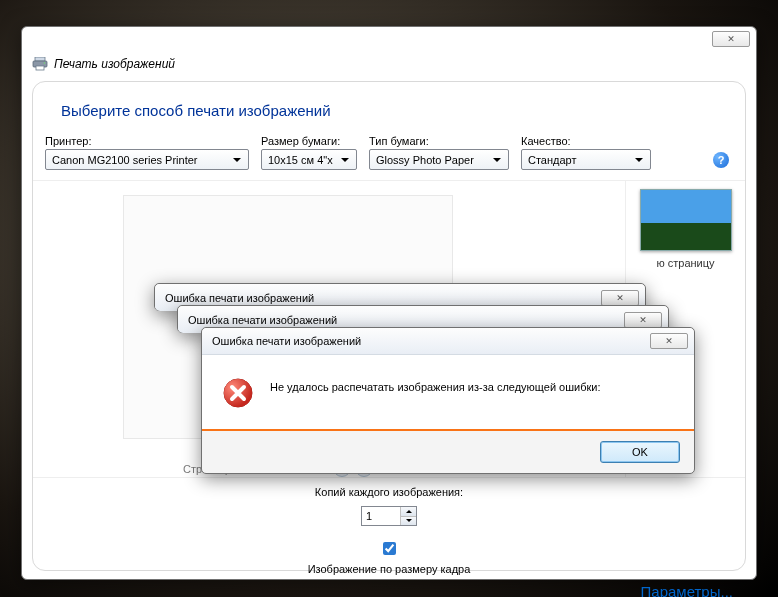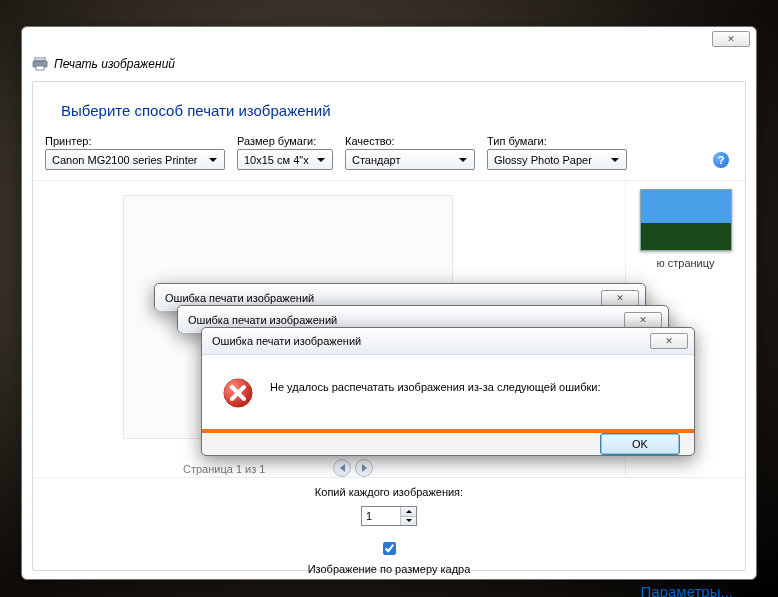--- a/index.html
+++ b/index.html
@@ -20,21 +20,21 @@
   background: linear-gradient(#fdfdfd, #e8e8e8); display: flex; align-items: center; justify-content: center;
   font-size: 9px; color: #555;
 }
 .outer-content { padding: 2px 10px 10px 10px; }
 .app-title-row { display: flex; align-items: center; gap: 6px; padding: 4px 0 10px 0; }
 .printer-icon { width: 16px; height: 14px; }
 .printer-icon svg { display: block; }
 .app-title { font-size: 12px; color: #000; font-style: italic; }
 
 .inner-panel {
-  border: 1px solid #d9d9d9; border-radius: 2px; background: #fff;
+  border: 1px solid #d9d9d9; border-radius: 13px; background: #fff;
   width: 714px; height: 490px; position: relative;
 }
 .heading-row { padding: 20px 0 16px 28px; }
 .heading { font-size: 15px; color: #003399; }
 
 .opts-row {
   display: flex; align-items: flex-end; gap: 12px; padding: 0 12px 10px 12px;
   border-bottom: 1px solid #eee;
 }
 .opt-col { display: flex; flex-direction: column; gap: 2px; }
@@ -135,22 +135,22 @@
   width: 38px; height: 16px; border: 1px solid #9a9a9a; border-radius: 2px;
   background: linear-gradient(#fdfdfd,#e8e8e8); display: flex; align-items: center; justify-content: center;
   font-size: 9px; color: #555;
 }
 .err-body {
   background: #fff; padding: 22px 20px 20px 20px; display: flex; gap: 16px; align-items: flex-start;
 }
 .err-icon { width: 32px; height: 32px; flex-shrink: 0; }
 .err-msg { font-size: 11px; color: #000; padding-top: 4px; }
 .err-foot {
-  padding: 0 14px; display: flex; justify-content: flex-end;
-  border-top: 4px solid #f97316;
+  padding: 10px 14px; display: flex; justify-content: flex-end;
+  border-top: 2px solid #f97316;
 }
 .d1 { left: 154px; top: 283px; width: 492px; height: 28px; }
 .d2 { left: 177px; top: 305px; width: 492px; height: 28px; }
 .d3 { left: 201px; top: 327px; width: 494px; }
 .d1 .err-title, .d2 .err-title { border-radius: 5px; border-bottom: none; }
 </style>
 </head>
 <body>
 
 <div class="outer-window">
@@ -171,43 +171,43 @@
     </div>
 
     <div class="inner-panel">
       <div class="heading-row">
         <div class="heading">Выберите способ печати изображений</div>
       </div>
 
       <div class="opts-row">
         <div class="opt-col">
           <span class="opt-label">Принтер:</span>
-          <div class="combo" style="width:180px">
+          <div class="combo" style="width:204px">
             <span>Canon MG2100 series Printer</span>
             <span class="arrow"></span>
           </div>
         </div>
         <div class="opt-col">
           <span class="opt-label">Размер бумаги:</span>
           <div class="combo" style="width:96px">
             <span>10x15 см 4"x</span>
             <span class="arrow"></span>
           </div>
         </div>
         <div class="opt-col">
+          <span class="opt-label">Тип бумаги:</span>
+          <div class="combo" style="width:140px">
+            <span>Glossy Photo Paper</span>
+            <span class="arrow"></span>
+          </div>
+        </div>
+        <div class="opt-col">
           <span class="opt-label">Качество:</span>
           <div class="combo" style="width:130px">
             <span>Стандарт</span>
-            <span class="arrow"></span>
-          </div>
-        </div>
-        <div class="opt-col">
-          <span class="opt-label">Тип бумаги:</span>
-          <div class="combo" style="width:140px">
-            <span>Glossy Photo Paper</span>
             <span class="arrow"></span>
           </div>
         </div>
         <div class="help-icon">?</div>
       </div>
 
       <div class="body-row">
         <div class="preview-area">
           <div class="preview-placeholder"></div>
           <div class="page-counter">Страница 1 из 1</div>

